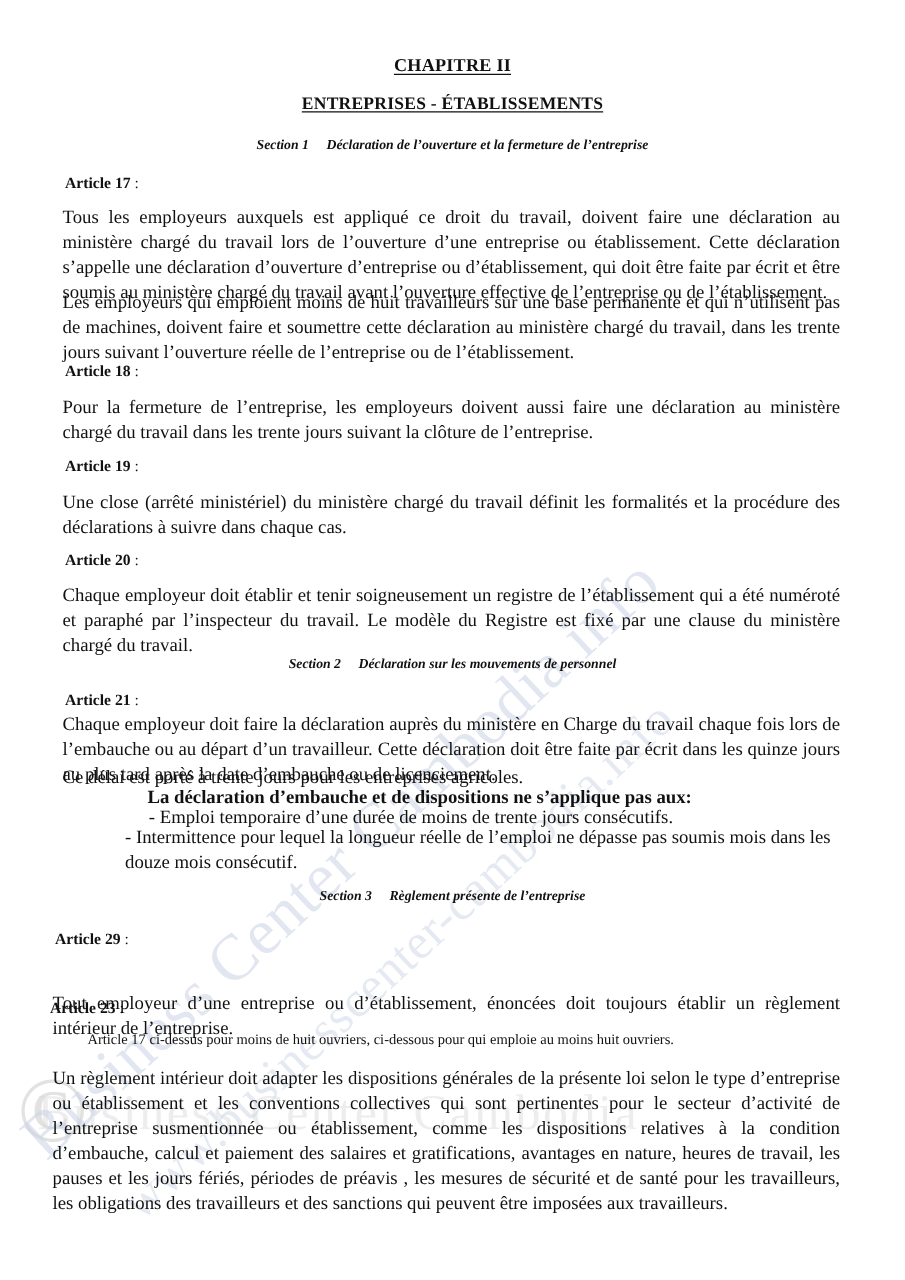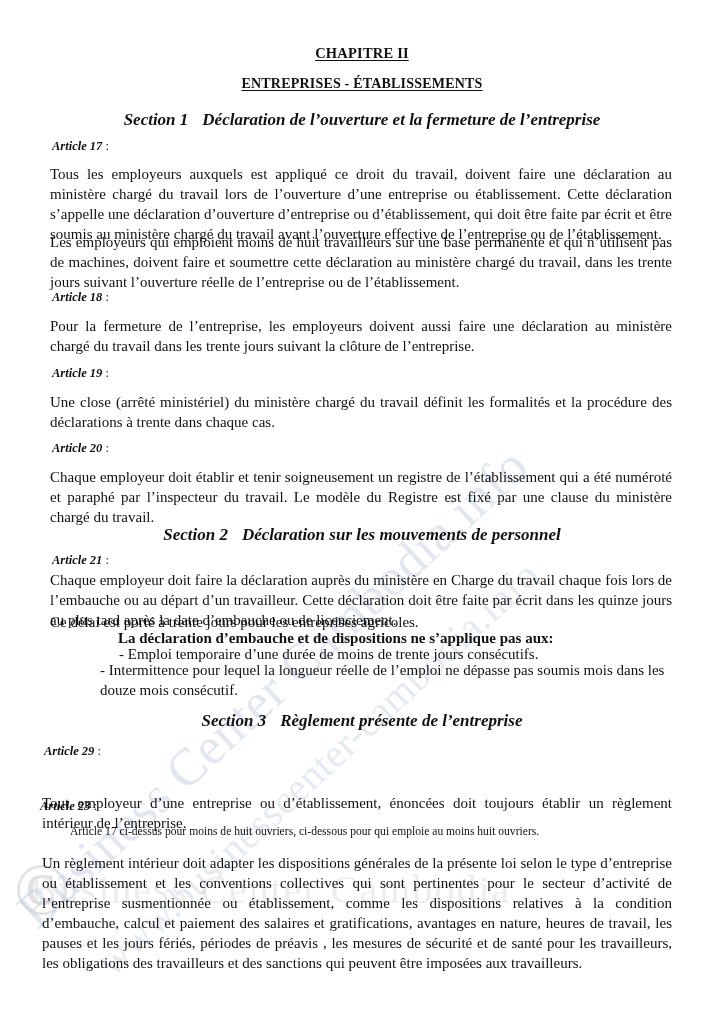--- a/index.html
+++ b/index.html
@@ -100,29 +100,29 @@
     text-underline-offset: 2px;
     text-align: right;
   }
 
   .section-head {
     position: absolute;
     left: 0; right: 0;
     text-align: center;
     font-style: italic;
     font-weight: bold;
-    font-size: 17px;
+    font-size: 11px;
   }
   .section-head .sec-no { margin-right: 14px; }
 
   .article-head {
     position: absolute;
     font-size: 12.5px;
   }
-  .article-head b { font-weight: bold; font-style: italic; }
+  .article-head b { font-weight: bold; }
   .article-head .colon { font-weight: normal; }
 
   .para {
     position: absolute;
     font-size: 15px;
     line-height: 1.33;
     text-align: left;
   }
   .para.j { text-align: justify; }
 
@@ -162,21 +162,21 @@
     <div class="para j" style="left:50px; top:233px; width:622px;">Les employeurs qui emploient moins de huit travailleurs sur une base permanente et qui n’utilisent pas de machines, doivent faire et soumettre cette déclaration au ministère chargé du travail, dans les trente jours suivant l’ouverture réelle de l’entreprise ou de l’établissement.</div>
 
     <div class="article-head" style="left:52px; top:290px;">
       <b>Article 18</b><span class="colon"> :</span>
     </div>
     <div class="para j" style="left:50px; top:317px; width:622px;">Pour la fermeture de l’entreprise, les employeurs doivent aussi faire une déclaration au ministère chargé du travail dans les trente jours suivant la clôture de l’entreprise.</div>
 
     <div class="article-head" style="left:52px; top:366px;">
       <b>Article 19</b><span class="colon"> :</span>
     </div>
-    <div class="para j" style="left:50px; top:393px; width:622px;">Une close (arrêté ministériel) du ministère chargé du travail définit les formalités et la procédure des déclarations à trente dans chaque cas.</div>
+    <div class="para j" style="left:50px; top:393px; width:622px;">Une close (arrêté ministériel) du ministère chargé du travail définit les formalités et la procédure des déclarations à suivre dans chaque cas.</div>
 
     <div class="article-head" style="left:52px; top:441px;">
       <b>Article 20</b><span class="colon"> :</span>
     </div>
     <div class="para j" style="left:50px; top:468px; width:622px;">Chaque employeur doit établir et tenir soigneusement un registre de l’établissement qui a été numéroté et paraphé par l’inspecteur du travail. Le modèle du Registre est fixé par une clause du ministère chargé du travail.</div>
 
     <div class="section-head" style="top:525px;">
       <span class="sec-no">Section 2</span><span>Déclaration sur les mouvements de personnel</span>
     </div>
 

